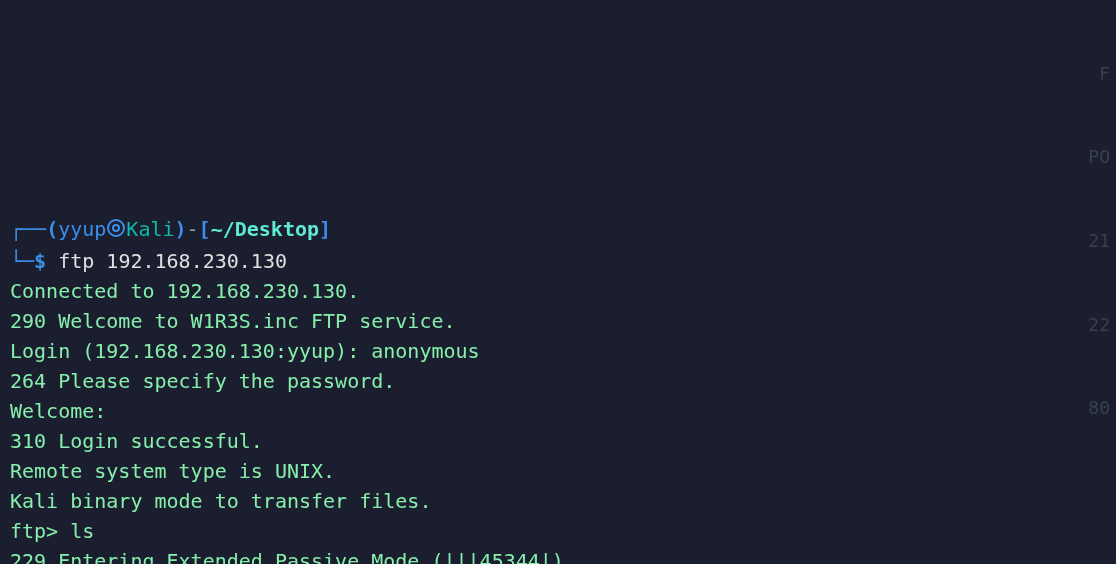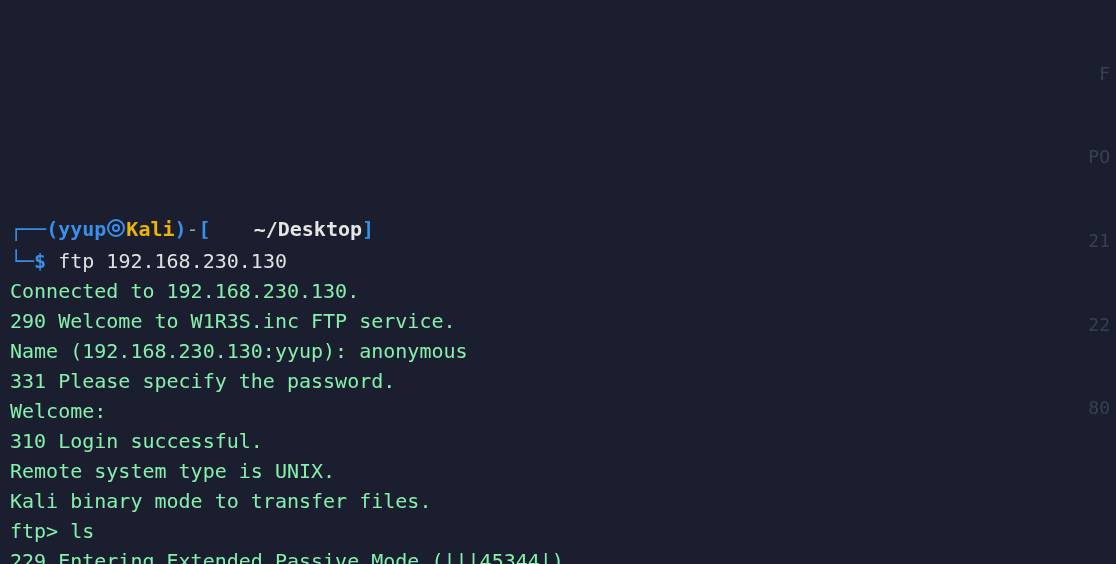--- a/index.html
+++ b/index.html
@@ -12,23 +12,23 @@
       padding: 4px 10px;
       width: 1116px;
       height: 564px;
       overflow: hidden;
       white-space: pre;
       position: relative;
     }
     .p-line { display: inline; }
     .blue { color: #3b8eea; font-weight: bold; }
     .gray { color: #9aa0a6; }
-    .user { color: #3b8eea; font-weight: bold; }
-    .host { color: #eab308; font-weight: bold; }
-    .path { color: #e5e5e5; font-weight: bold; margin-left: 43px; }
+    .user { color: #3b8eea; font-weight: normal; }
+    .host { color: #14b8a6; font-weight: normal; }
+    .path { color: #5eead4; font-weight: bold; }
     .dollar { color: #3b8eea; font-weight: bold; }
     .cmd { color: #e0e0e0; }
     .line { color: #86efac; }
     .ghost {
       position: absolute;
       top: 4px;
       right: 6px;
       color: #3a4050;
       font-size: 18px;
       line-height: 1.55;
@@ -53,22 +53,22 @@
 </div>
 
 <div class="terminal">
 <span class="p-line"><span class="blue">┌──</span><span class="blue">(</span><span class="user">yyup</span><span class="icon-wrap"><svg width="20" height="20" viewBox="0 0 20 20">
           <circle cx="10" cy="10" r="8" fill="none" stroke="#3b8eea" stroke-width="2"></circle>
           <circle cx="10" cy="10" r="3" fill="none" stroke="#3b8eea" stroke-width="2"></circle>
         </svg></span><span class="host">Kali</span><span class="blue">)</span><span class="gray">-</span><span class="blue">[</span><span class="path">~/Desktop</span><span class="blue">]</span></span>
 <span class="p-line"><span class="blue">└─</span><span class="dollar">$</span> <span class="cmd">ftp 192.168.230.130</span></span>
 <span class="line">Connected to 192.168.230.130.</span>
 <span class="line">290 Welcome to W1R3S.inc FTP service.</span>
-<span class="line">Name (192.168.230.130:yyup): anonymous</span>
-<span class="line">331 Please specify the password.</span>
+<span class="line">Login (192.168.230.130:yyup): anonymous</span>
+<span class="line">264 Please specify the password.</span>
 <span class="line">Welcome:</span>
 <span class="line">310 Login successful.</span>
 <span class="line">Remote system type is UNIX.</span>
 <span class="line">Kali binary mode to transfer files.</span>
 <span class="line">ftp&gt; ls</span>
 <span class="line">229 Entering Extended Passive Mode (|||45344|)</span>
 
 
 
 

